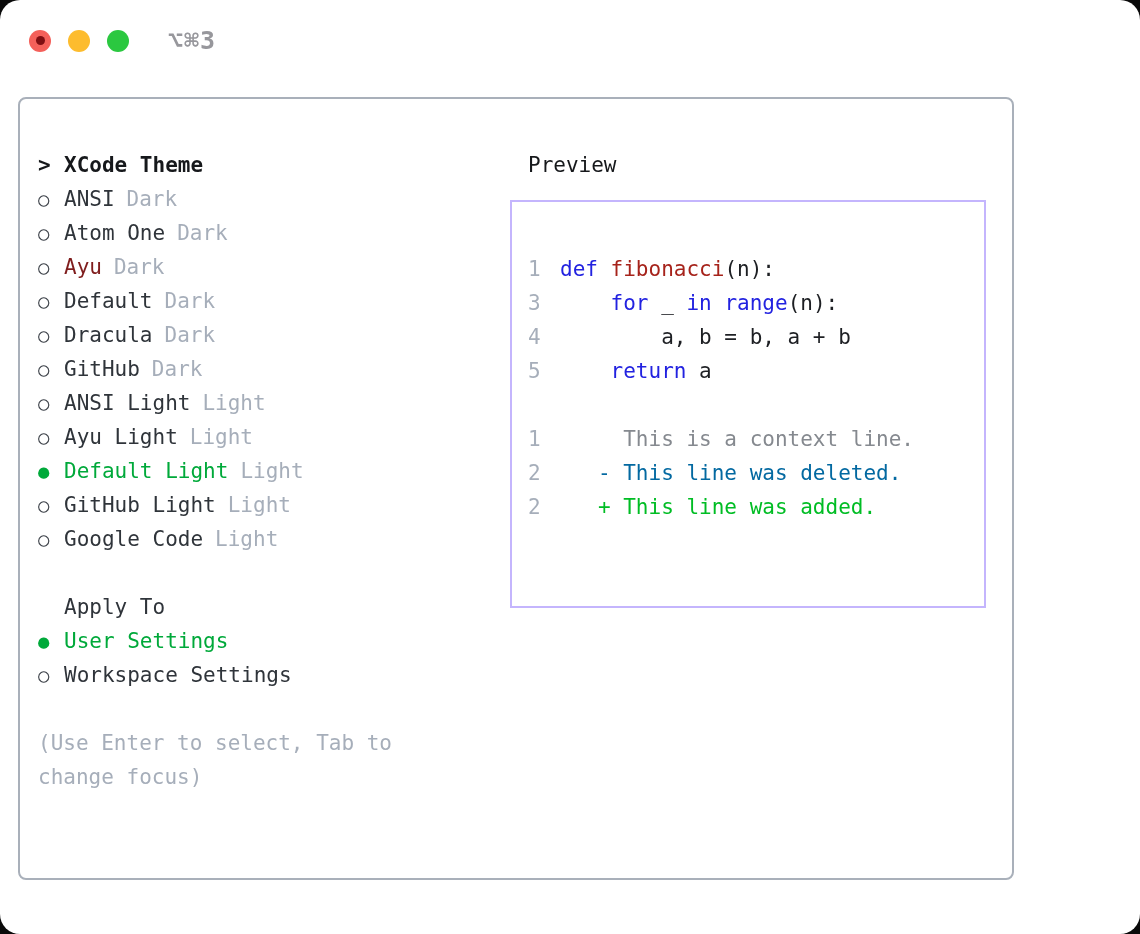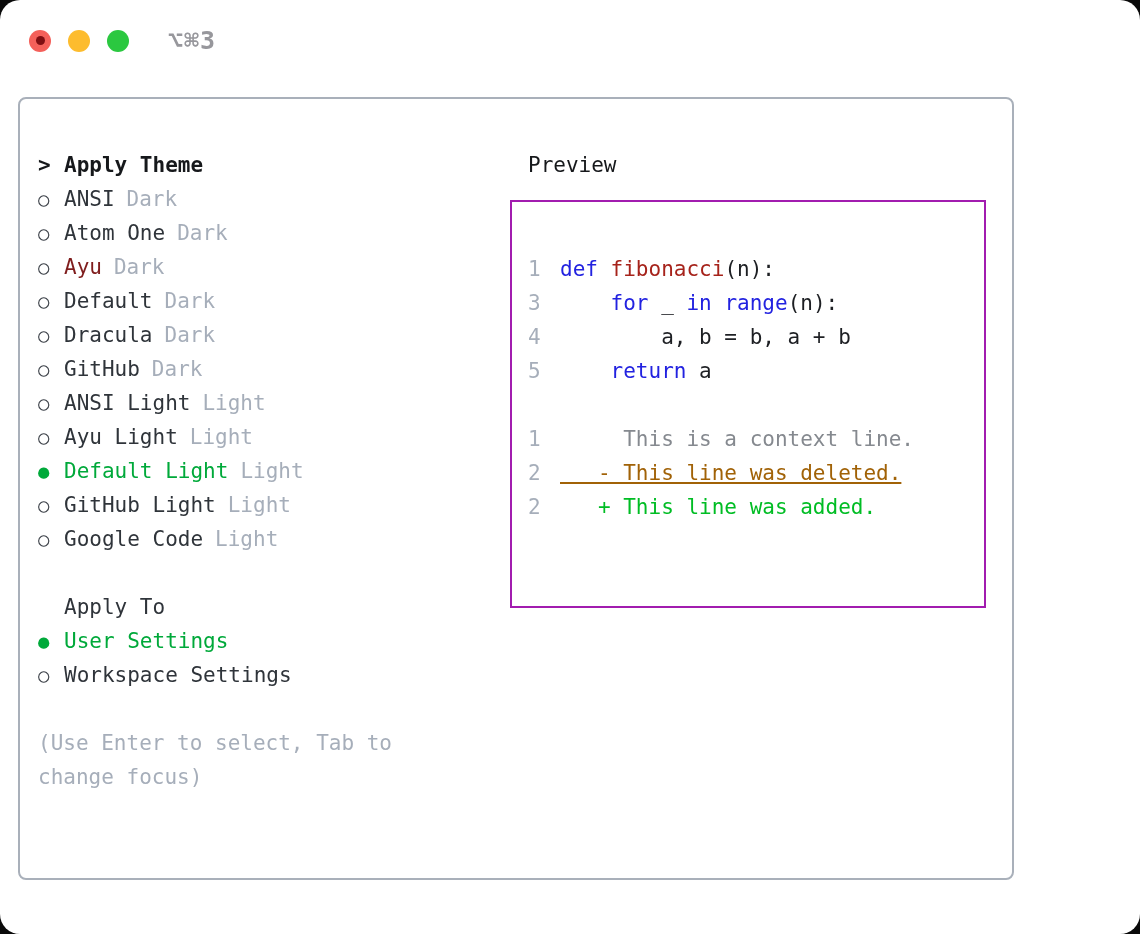--- a/index.html
+++ b/index.html
@@ -40,42 +40,42 @@
     white-space:normal; line-height:34px;
   }
 
   
   .preview-title {
     position:absolute; left:528px; top:148px; font-size:21px; line-height:34px;
     font-weight:normal; color:#16181b;
   }
   .preview-box {
     position:absolute; left:510px; top:200px; width:476px; height:408px;
-    border:2px solid #a21caf; background:#ffffff;
+    border:2px solid #c4b5fd; background:#ffffff;
     padding:50px 0 0 16px; font-size:21px; line-height:34px;
   }
   .code-line { white-space:pre; height:34px; color:#1d1f23; }
   .ln { display:inline-block; width:32px; }
 </style>
 </head>
 <body>
 
 <div class="screen">
 
   <div class="titlebar">
     <div class="light light-red" style="background: rgb(244, 96, 90);"></div>
     <div class="light light-yellow" style="background: rgb(253, 188, 46);"></div>
     <div class="light light-green" style="background: rgb(43, 200, 64);"></div>
     <div class="win-title">⌥⌘3</div>
   </div>
 
   <div class="panel"></div>
 
   <div class="left-col">
-    <div class="row"><span class="marker prompt">&gt;</span><span class="heading">Apply Theme</span></div>
+    <div class="row"><span class="marker prompt">&gt;</span><span class="heading">XCode Theme</span></div>
     <div id="theme-list">
         <div class="row"><span class="marker radio">○</span><span style="color: rgb(47, 52, 58);">ANSI</span><span class="suffix" style="color: rgb(166, 174, 186);">Dark</span></div>
         <div class="row"><span class="marker radio">○</span><span style="color: rgb(47, 52, 58); margin-top: 23px;">Atom One</span><span class="suffix" style="color: rgb(166, 174, 186);">Dark</span></div>
         <div class="row"><span class="marker radio">○</span><span style="color: #7f1d1d;">Ayu</span><span class="suffix" style="color: rgb(166, 174, 186);">Dark</span></div>
         <div class="row"><span class="marker radio">○</span><span style="color: rgb(47, 52, 58);">Default</span><span class="suffix" style="color: rgb(166, 174, 186);">Dark</span></div>
         <div class="row"><span class="marker radio">○</span><span style="color: rgb(47, 52, 58);">Dracula</span><span class="suffix" style="color: rgb(166, 174, 186);">Dark</span></div>
         <div class="row"><span class="marker radio">○</span><span style="color: rgb(47, 52, 58);">GitHub</span><span class="suffix" style="color: rgb(166, 174, 186);">Dark</span></div>
         <div class="row"><span class="marker radio">○</span><span style="color: rgb(47, 52, 58);">ANSI Light</span><span class="suffix" style="color: rgb(166, 174, 186);">Light</span></div>
         <div class="row"><span class="marker radio">○</span><span style="color: rgb(47, 52, 58);">Ayu Light</span><span class="suffix" style="color: rgb(166, 174, 186);">Light</span></div>
         <div class="row"><span class="marker radio" style="color: rgb(0, 169, 58);">●</span><span style="color: rgb(0, 169, 58);">Default Light</span><span class="suffix" style="color: rgb(166, 174, 186);">Light</span></div>
@@ -92,17 +92,17 @@
   </div>
 
   <div class="preview-title">Preview</div>
   <div class="preview-box" id="preview-box">
       <div class="code-line"><span class="ln" style="color: rgb(166, 174, 186);">1</span><span style="color: rgb(34, 34, 224);">def </span><span style="color: rgb(166, 35, 27);">fibonacci</span><span style="color: rgb(29, 31, 35);">(n):</span></div>
       <div class="code-line"><span class="ln" style="color: rgb(166, 174, 186);">3</span><span style="color: rgb(29, 31, 35);">    </span><span style="color: rgb(34, 34, 224);">for</span><span style="color: rgb(29, 31, 35);"> _ </span><span style="color: rgb(34, 34, 224);">in</span><span style="color: rgb(29, 31, 35);"> </span><span style="color: rgb(34, 34, 224);">range</span><span style="color: rgb(29, 31, 35);">(n):</span></div>
       <div class="code-line"><span class="ln" style="color: rgb(166, 174, 186);">4</span><span style="color: rgb(29, 31, 35);">        a, b = b, a + b</span></div>
       <div class="code-line"><span class="ln" style="color: rgb(166, 174, 186);">5</span><span style="color: rgb(29, 31, 35);">    </span><span style="color: rgb(34, 34, 224);">return</span><span style="color: rgb(29, 31, 35);"> a</span></div>
       <div class="code-line"><span class="ln" style="color: rgb(166, 174, 186);"></span></div>
       <div class="code-line"><span class="ln" style="color: rgb(166, 174, 186);">1</span><span style="color: rgb(133, 137, 143);">     This is a context line.</span></div>
-      <div class="code-line"><span class="ln" style="color: rgb(166, 174, 186);">2</span><span style="color: #a16207; text-decoration: underline;">   - This line was deleted.</span></div>
+      <div class="code-line"><span class="ln" style="color: rgb(166, 174, 186);">2</span><span style="color: #0369a1;">   - This line was deleted.</span></div>
       <div class="code-line"><span class="ln" style="color: rgb(166, 174, 186);">2</span><span style="color: rgb(0, 189, 36);">   + This line was added.</span></div>
     </div>
 
 </div>
 
 </body></html>

